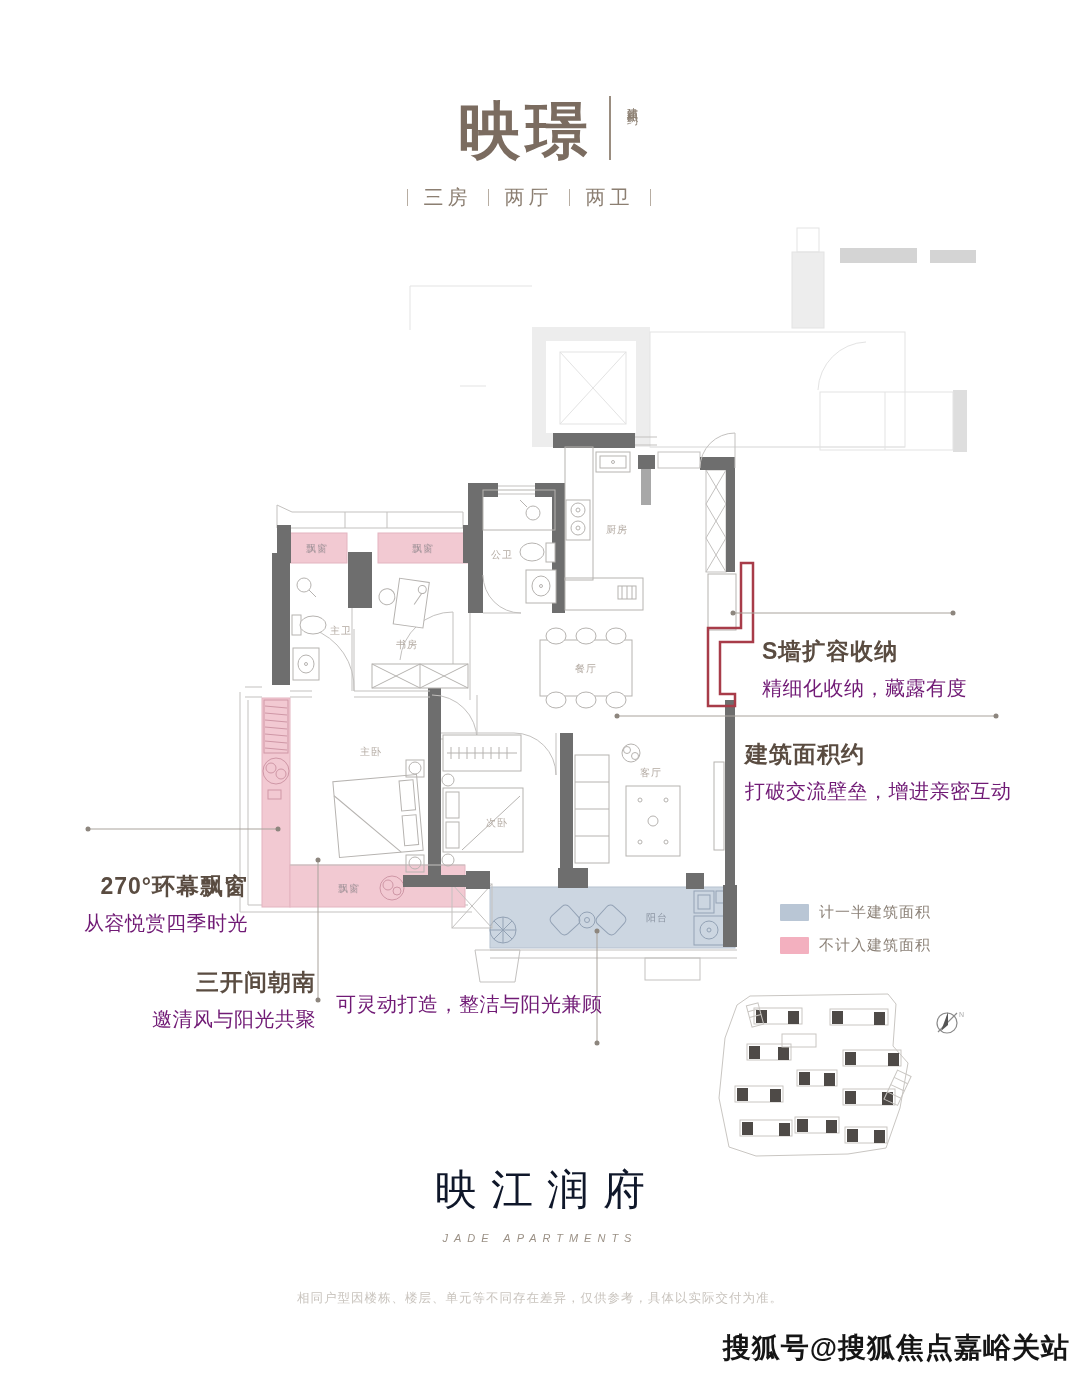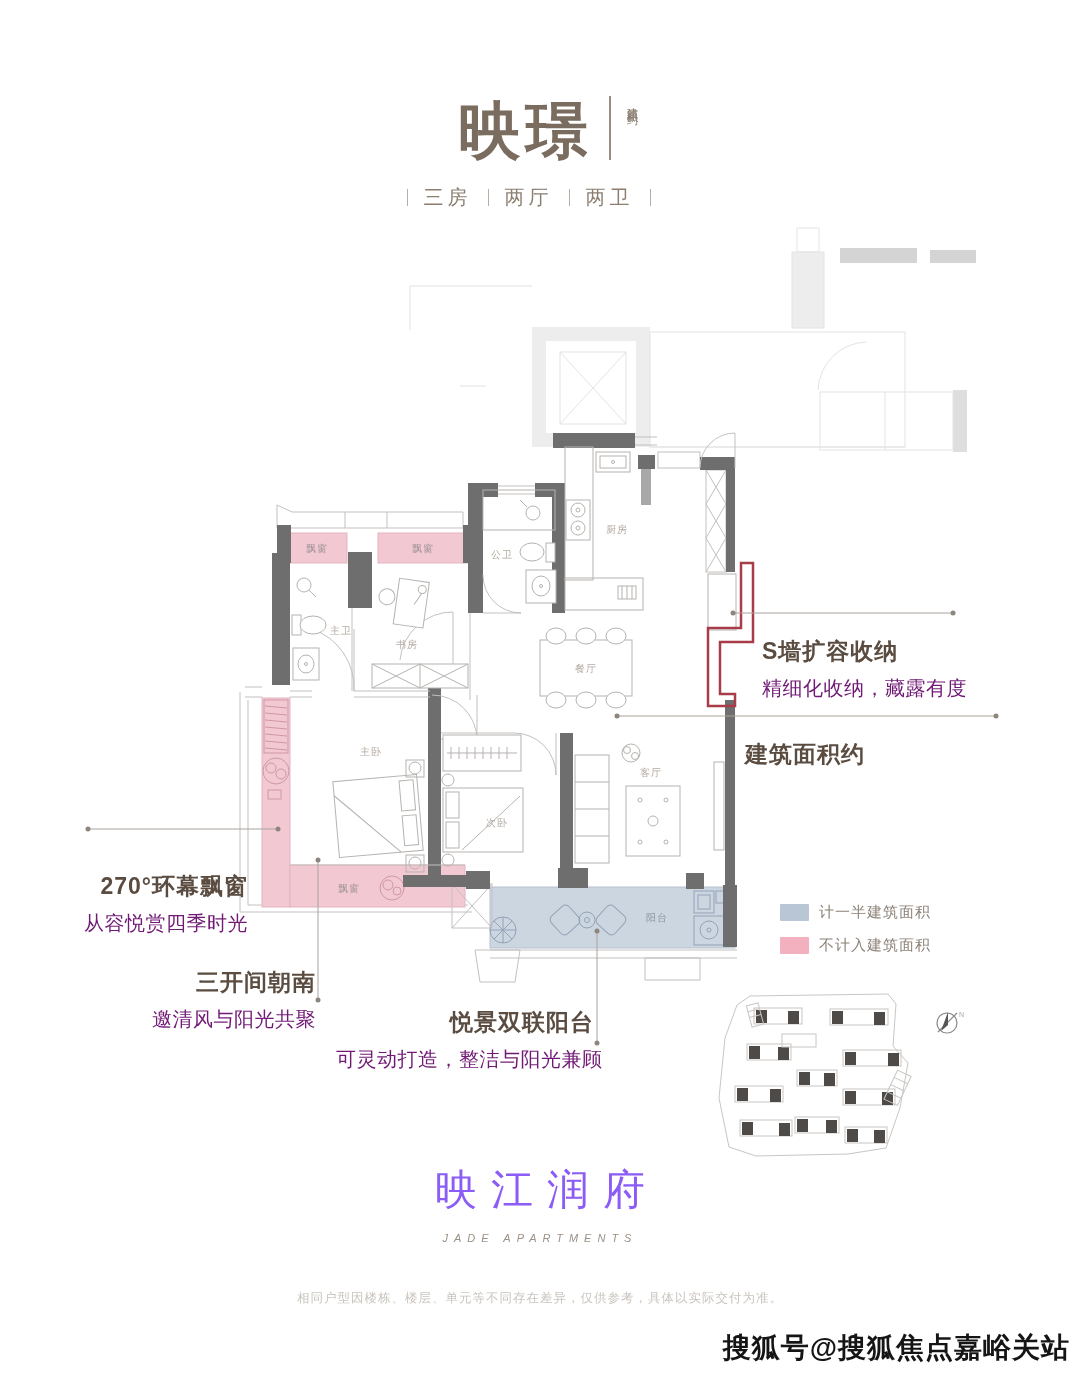--- a/index.html
+++ b/index.html
@@ -30,21 +30,21 @@
   
   #legend{top:903px;left:780px;}
   .legend-row{display:flex;align-items:center;margin-bottom:14px;}
   .legend-swatch{width:29px;height:17px;border-radius:1px;margin-right:10px;}
   .legend-swatch.blue{background:#b9c6d5;}
   .legend-swatch.pink{background:#f3b0bf;}
   .legend-label{font-size:15px;color:#8b8177;letter-spacing:1px;}
 
   
   #brand{top:1162px;left:0;width:1080px;text-align:center;}
-  #brand-cn{font-size:42px;font-weight:300;color:#8b5cf6;letter-spacing:14px;text-indent:14px;}
+  #brand-cn{font-size:42px;font-weight:300;color:#0f172a;letter-spacing:14px;text-indent:14px;}
   #brand-en{margin-top:14px;font-size:11px;color:#9b9186;letter-spacing:6px;font-style:italic;}
   #disclaimer{top:1290px;left:0;width:1080px;text-align:center;font-size:12.5px;
               color:#c9c4be;letter-spacing:1px;font-family:Liberation Mono, monospace;}
   #watermark{top:1329px;right:10px;font-size:28px;font-weight:900;color:#151515;
              letter-spacing:1px;
              text-shadow:-1.5px -1.5px 0 #fff,1.5px -1.5px 0 #fff,
                          -1.5px 1.5px 0 #fff,1.5px 1.5px 0 #fff;}
 
   
   svg text.rlabel{font-size:10px;fill:#b3aaa2;letter-spacing:1px;}
@@ -400,31 +400,31 @@
     <text x="959" y="1017" font-size="7" fill="#aaaaaa">N</text>
   </g>
 </svg>
 
 <div class="callout" style="left:762px;top:620px">
   <h3>S墙扩容收纳</h3>
   <p>精细化收纳，藏露有度</p>
 </div>
 <div class="callout" style="left:745px;top:723px">
   <h3>建筑面积约</h3>
+  <p>打破交流壁垒，增进亲密互动</p>
 </div>
 <div class="callout r" style="left:56px;top:855px;width:192px">
   <h3>270°环幕飘窗</h3>
   <p>从容悦赏四季时光</p>
 </div>
 <div class="callout r" style="left:124px;top:951px;width:192px">
   <h3>三开间朝南</h3>
   <p>邀清风与阳光共聚</p>
 </div>
 <div class="callout r" style="left:336px;top:991px;width:258px">
-  <h3>悦景双联阳台</h3>
   <p>可灵动打造，整洁与阳光兼顾</p>
 </div>
 
 <div class="abs" id="legend">
   <div class="legend-row">
     <span class="legend-swatch blue"></span>
     <span class="legend-label">计一半建筑面积</span>
   </div>
   <div class="legend-row">
     <span class="legend-swatch pink"></span>

